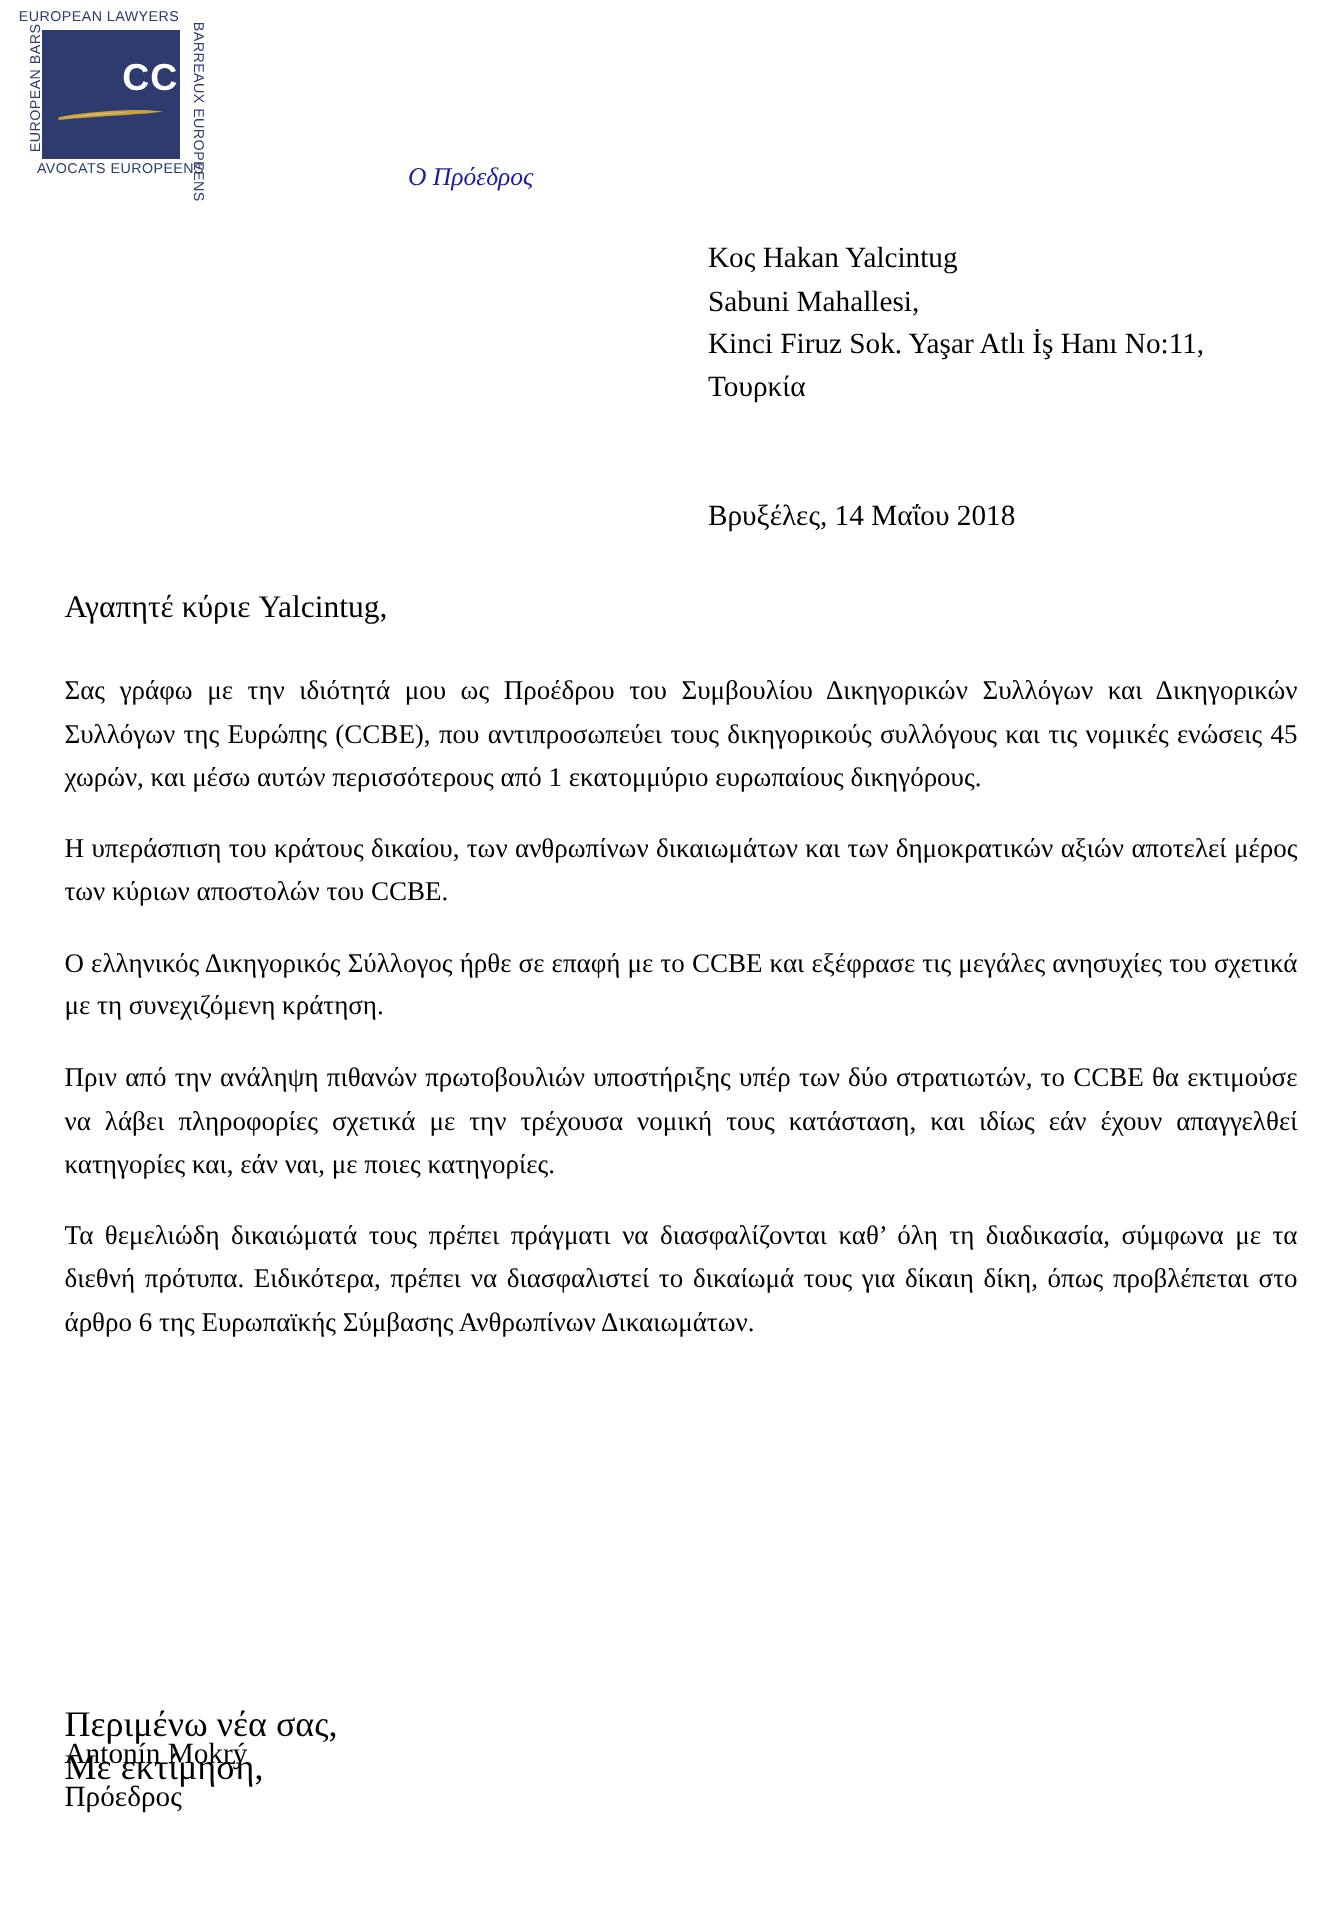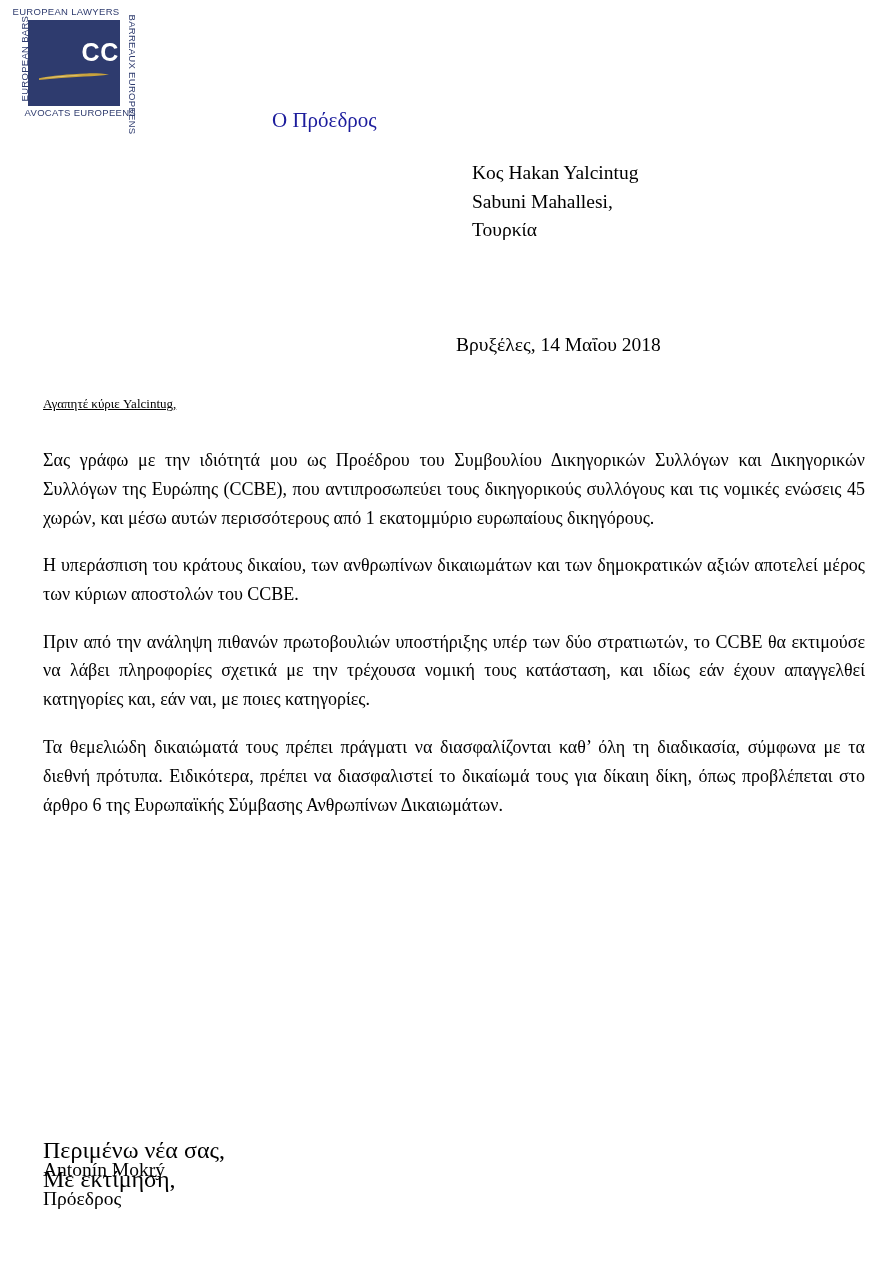--- a/index.html
+++ b/index.html
@@ -106,55 +106,55 @@
     letter-spacing: 0.3px;
     white-space: nowrap;
     transform: rotate(90deg);
   }
 
   
   #doc-title {
     position: absolute;
     left: 272px;
     top: 108px;
-    font-size: 21px;
+    font-size: 17px;
+    font-style: italic;
     color: #1c1c9c;
     white-space: nowrap;
   }
 
   
   #address-block {
     position: absolute;
     left: 472px;
     top: 159px;
     font-size: 19.5px;
     line-height: 28.6px;
     white-space: nowrap;
   }
   #address-block .addr-line { display: block; }
 
   
   #date-line {
     position: absolute;
-    left: 456px;
+    left: 472px;
     top: 331px;
     font-size: 19.5px;
     line-height: 28.6px;
     white-space: nowrap;
   }
 
   
   #salutation {
     position: absolute;
     left: 43px;
     top: 390px;
-    font-size: 13px;
-    line-height: 28.6px;
-    white-space: nowrap;
-    text-decoration: underline;
+    font-size: 21px;
+    line-height: 28.6px;
+    white-space: nowrap;
   }
 
   
   #body-copy {
     position: absolute;
     left: 43px;
     top: 446px;
     width: 822px;
     font-size: 18px;
     line-height: 28.9px;
@@ -200,30 +200,32 @@
   <div class="logo-bottom">AVOCATS EUROPEENS</div>
   <div class="logo-left">EUROPEAN BARS</div>
   <div class="logo-right">BARREAUX EUROPEENS</div>
 </div>
 
 <div id="doc-title">Ο Πρόεδρος</div>
 
 <div id="address-block">
   <span class="addr-line">Κος Hakan Yalcintug</span>
   <span class="addr-line">Sabuni Mahallesi,</span>
+  <span class="addr-line">Kinci Firuz Sok. Yaşar Atlı İş Hanı No:11,</span>
   <span class="addr-line">Τουρκία</span>
 </div>
 
 <div id="date-line">Βρυξέλες, 14 Μαΐου 2018</div>
 
 <div id="salutation">Αγαπητέ κύριε Yalcintug,</div>
 
 <div id="body-copy">
   <p>Σας γράφω με την ιδιότητά μου ως Προέδρου του Συμβουλίου Δικηγορικών Συλλόγων και Δικηγορικών Συλλόγων της Ευρώπης (CCBE), που αντιπροσωπεύει τους δικηγορικούς συλλόγους και τις νομικές ενώσεις 45 χωρών, και μέσω αυτών περισσότερους από 1 εκατομμύριο ευρωπαίους δικηγόρους.</p>
   <p>Η υπεράσπιση του κράτους δικαίου, των ανθρωπίνων δικαιωμάτων και των δημοκρατικών αξιών αποτελεί μέρος των κύριων αποστολών του CCBE.</p>
+  <p>Ο ελληνικός Δικηγορικός Σύλλογος ήρθε σε επαφή με το CCBE και εξέφρασε τις μεγάλες ανησυχίες του σχετικά με τη συνεχιζόμενη κράτηση.</p>
   <p>Πριν από την ανάληψη πιθανών πρωτοβουλιών υποστήριξης υπέρ των δύο στρατιωτών, το CCBE θα εκτιμούσε να λάβει πληροφορίες σχετικά με την τρέχουσα νομική τους κατάσταση, και ιδίως εάν έχουν απαγγελθεί κατηγορίες και, εάν ναι, με ποιες κατηγορίες.</p>
   <p>Τα θεμελιώδη δικαιώματά τους πρέπει πράγματι να διασφαλίζονται καθ’ όλη τη διαδικασία, σύμφωνα με τα διεθνή πρότυπα. Ειδικότερα, πρέπει να διασφαλιστεί το δικαίωμά τους για δίκαιη δίκη, όπως προβλέπεται στο άρθρο 6 της Ευρωπαϊκής Σύμβασης Ανθρωπίνων Δικαιωμάτων.</p>
 </div>
 
 <div id="closing-block">
   <span class="close-line">Περιμένω νέα σας,</span>
   <span class="close-line">Με εκτίμηση,</span>
 </div>
 
 <div id="signature-block">

